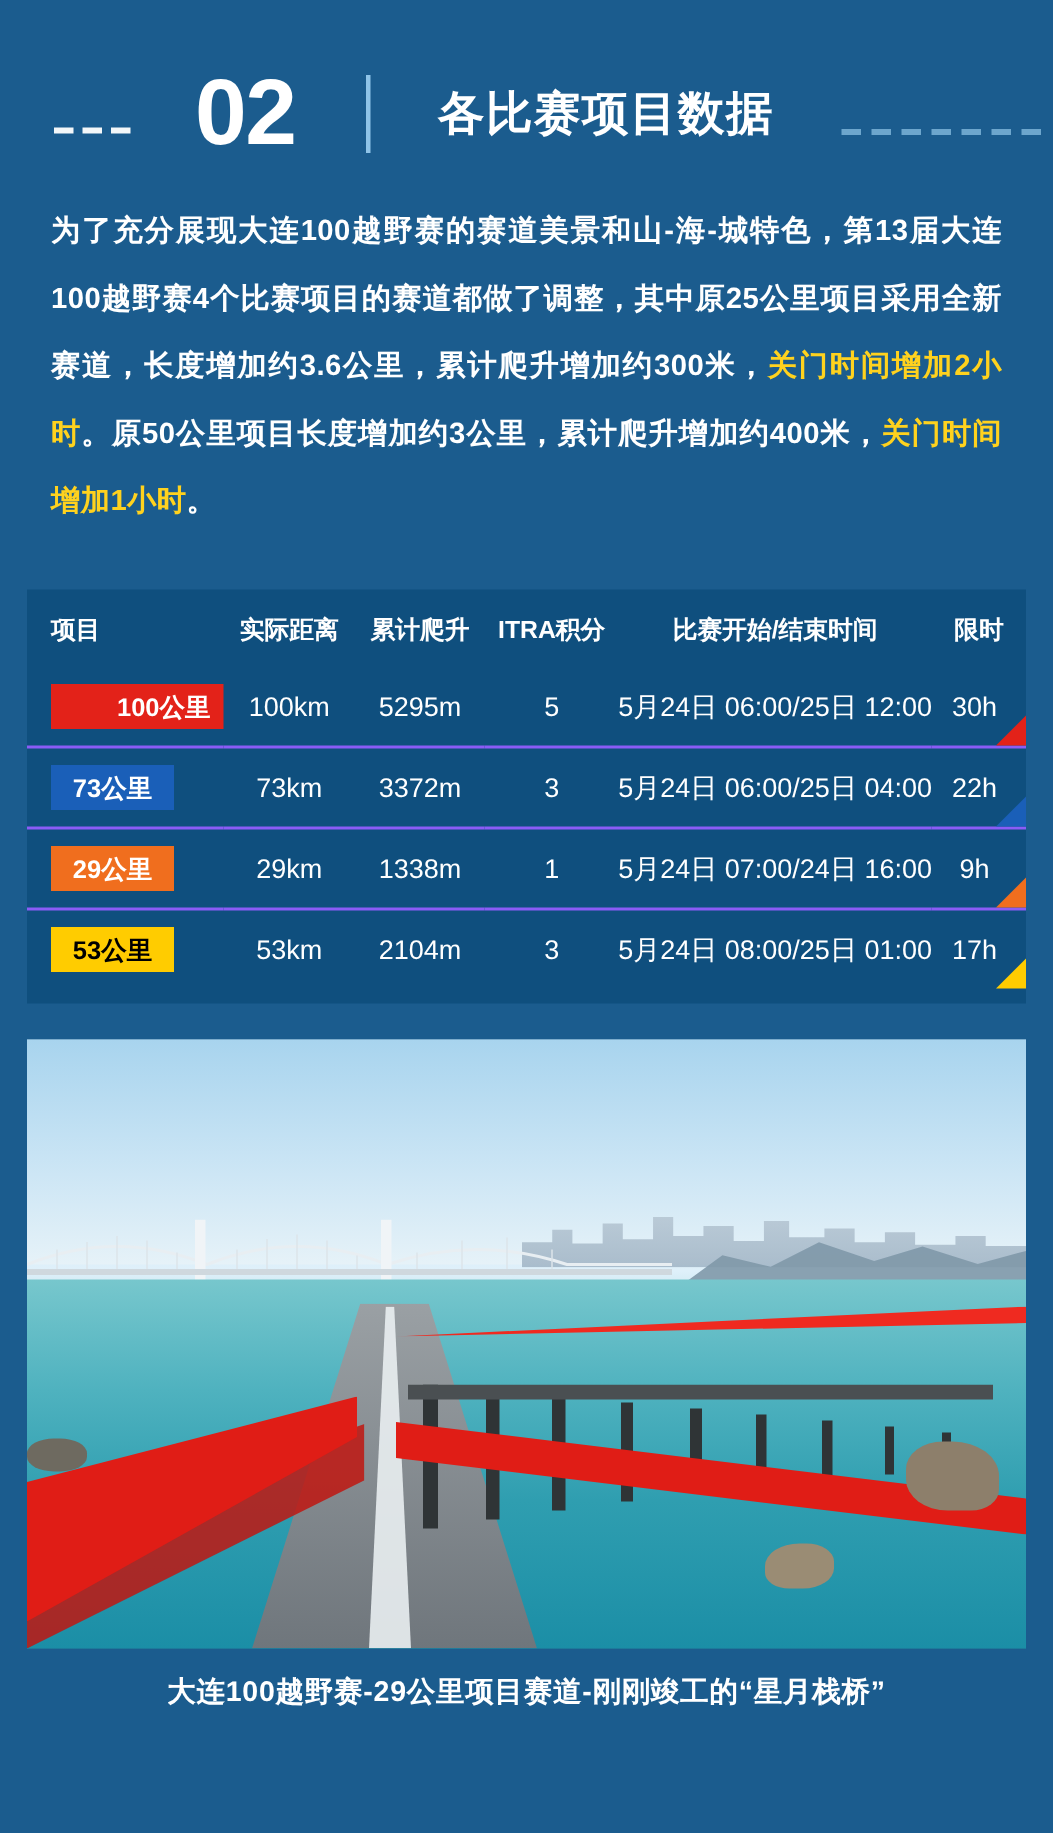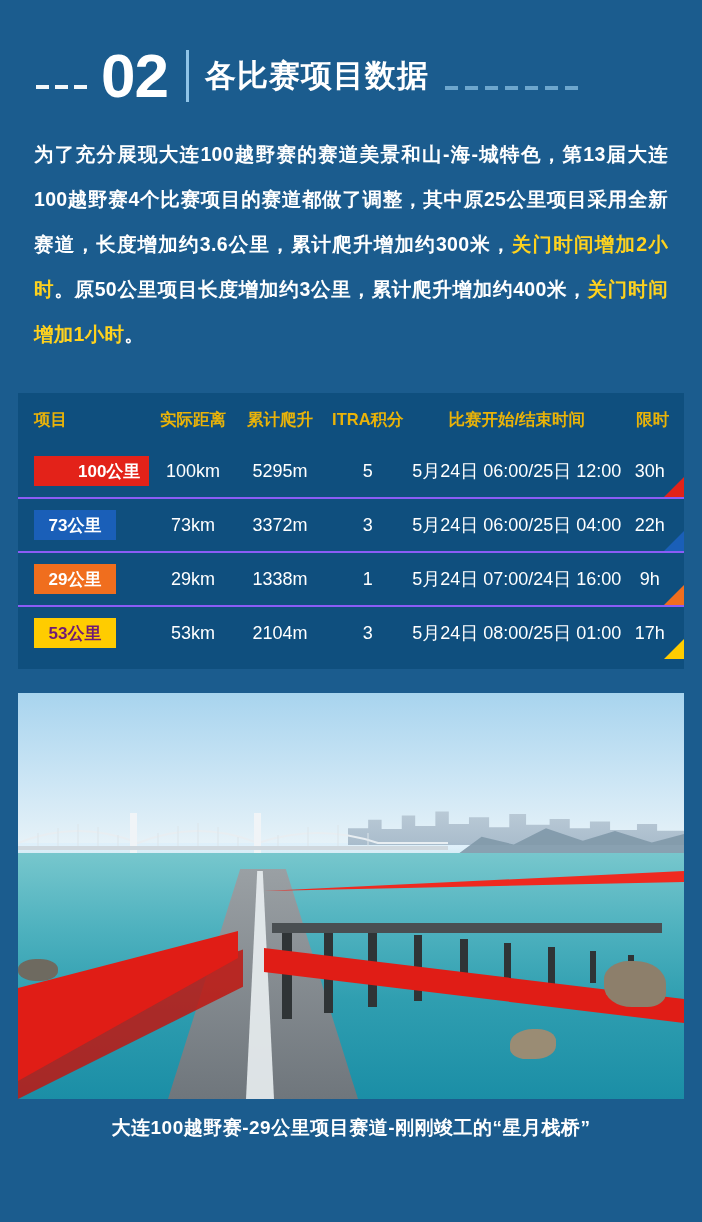--- a/index.html
+++ b/index.html
@@ -10,20 +10,21 @@
     color:#ffffff;
     position:relative;
     overflow:hidden;
   }
   
   .header {
     display:flex;
     align-items:center;
     padding:34px 0 0 36px;
     height:118px;
+    gap:29px;
   }
   .dots-left {
     display:flex; align-items:center; gap:6px;
     margin-right:14px; margin-top:22px;
   }
   .dots-left i {
     display:block; width:13px; height:4px; background:#ffffff; opacity:.95;
   }
   .sec-num {
     font-size:62px;
@@ -60,21 +61,21 @@
   
   .table-wrap {
     margin:36px 18px 0 18px;
     background:#0f4f7e;
     padding:0 0 10px 0;
   }
   table { width:100%; border-collapse:collapse; }
   thead th {
     font-size:16.5px;
     font-weight:bold;
-    color:#eab308;
+    color:#ffffff;
     padding:16px 0 14px 0;
     white-space:nowrap;
   }
   tbody td {
     font-size:18px;
     color:#ffffff;
     padding:11px 0;
     text-align:center;
     white-space:nowrap;
     vertical-align:middle;
@@ -95,21 +96,21 @@
     font-weight:bold;
     padding:7px 9px 6px 9px;
     color:#ffffff;
     line-height:1;
     min-width:82px;
     text-align:center;
   }
   .tag.red { background:#e32219;padding-left:44px; }
   .tag.blue { background:#1a5fb8; }
   .tag.orange { background:#f06e1e; }
-  .tag.yellow { background:#ffcc00; color:#701a75; }
+  .tag.yellow { background:#ffcc00; color:#000000; }
 
   .limit-cell { position:relative; padding-right:6px !important; }
   .corner {
     position:absolute; right:0; bottom:0;
     width:0; height:0;
     border-left:20px solid transparent;
     border-bottom:20px solid #e32219;
   }
   .corner.blue { border-bottom-color:#1a5fb8; }
   .corner.orange { border-bottom-color:#f06e1e; }

